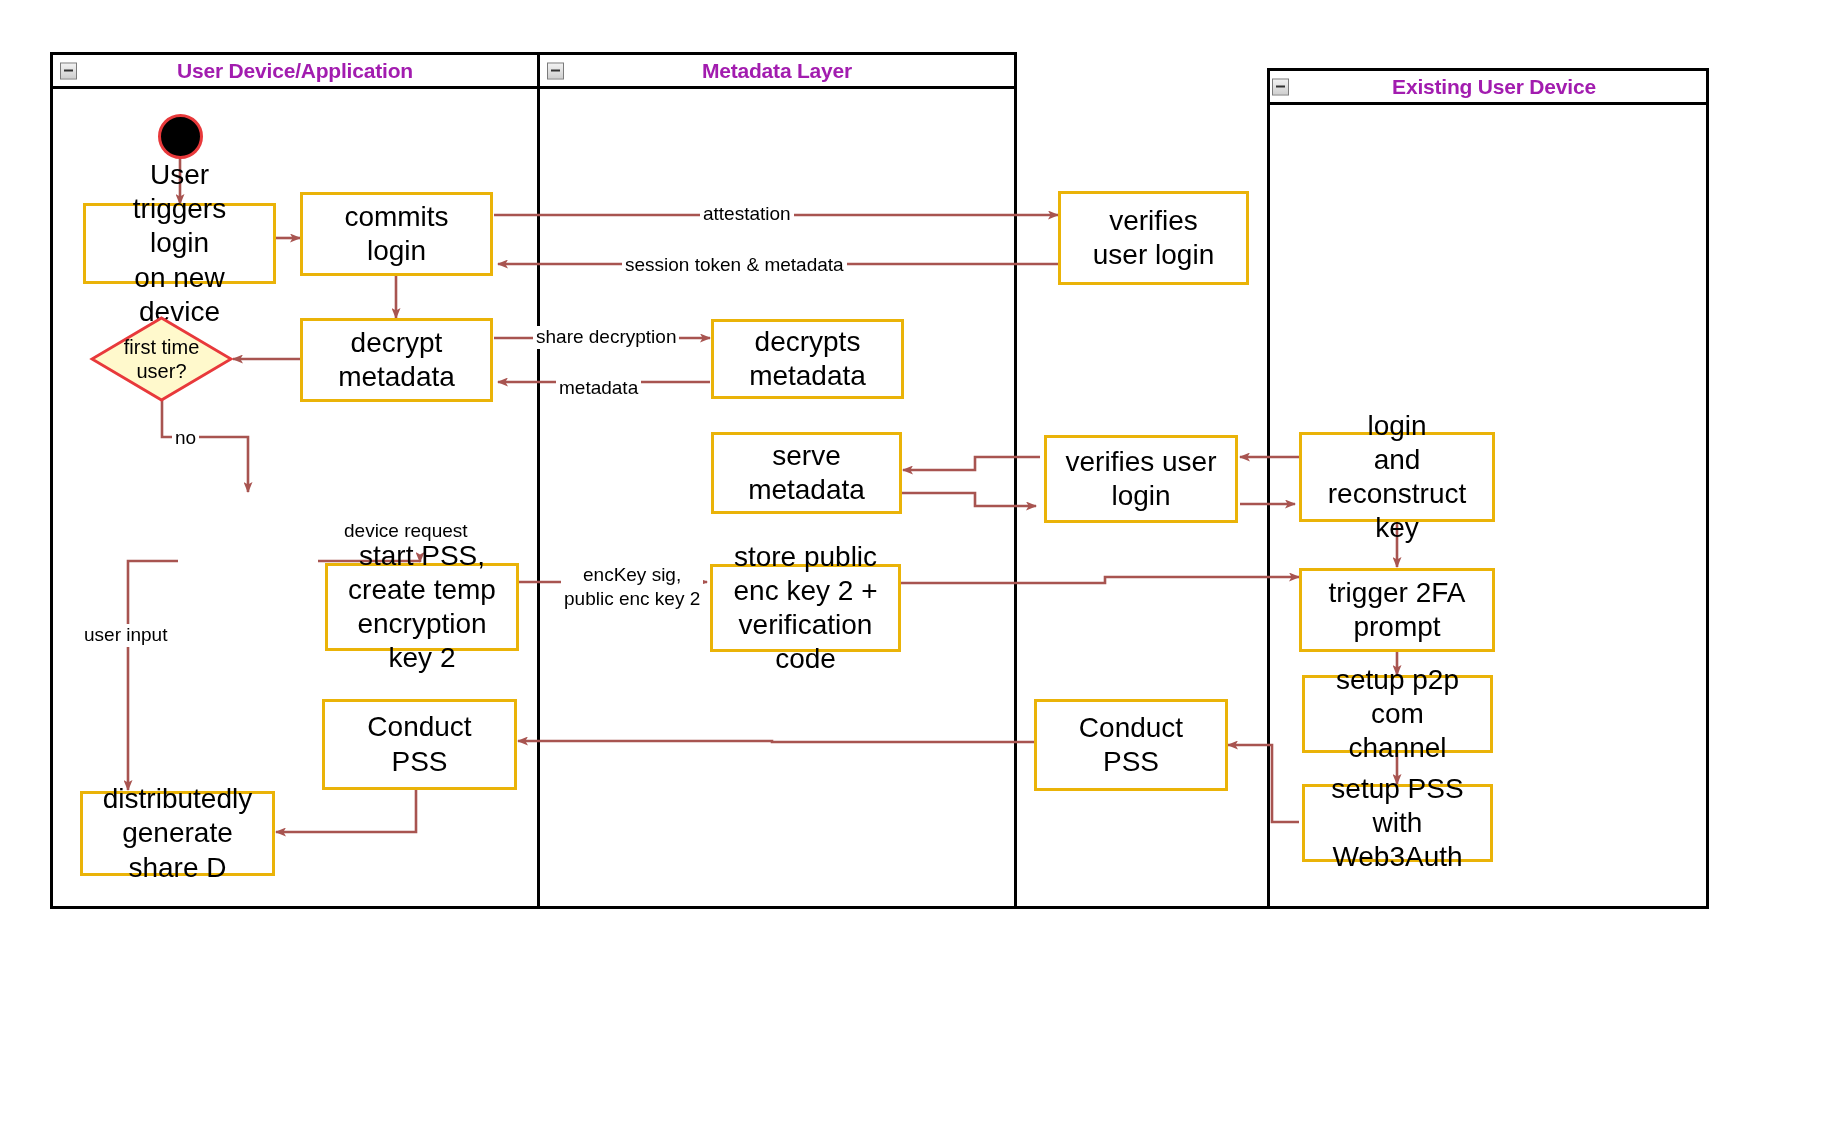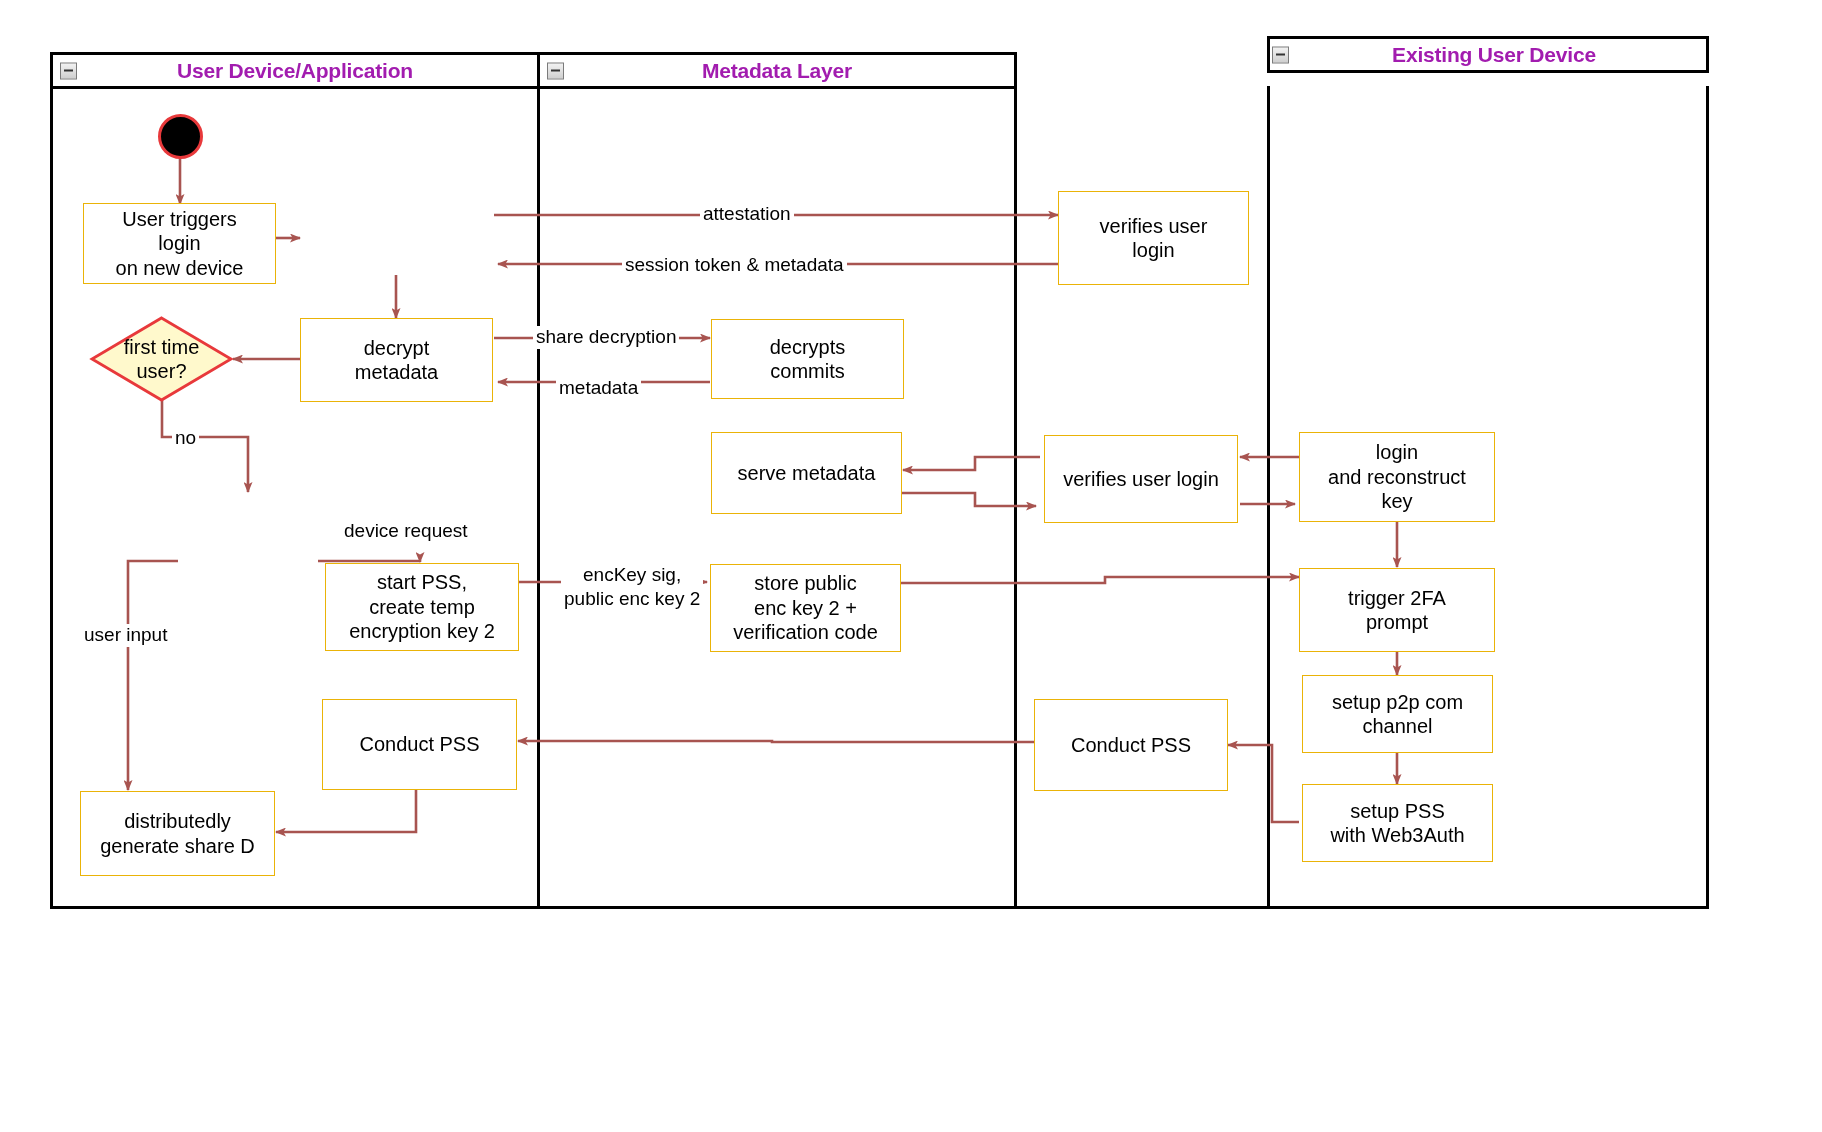--- a/index.html
+++ b/index.html
@@ -71,27 +71,27 @@
     width: 9px;
     height: 2px;
     background: #333;
   }
   .collapse-box.tight { left: 2px; }
 
   
   .node {
     position: absolute;
     box-sizing: border-box;
-    border: 1px solid #eab308;
+    border: 3px solid #eab308;
     background: #ffffff;
     display: flex;
     align-items: center;
     justify-content: center;
     text-align: center;
-    font-size: 20px;
+    font-size: 28px;
     line-height: 1.22;
     color: #000;
     padding: 2px 18px;
   }
   .start-node {
     position: absolute;
     border-radius: 50%;
     background: #000;
     border: 3px solid #e8393b;
     box-sizing: border-box;
@@ -138,21 +138,21 @@
     <span class="collapse-box"></span>
     <span class="lane-title">User Device/Application</span>
   </div>
 
   <div class="lane-head" style="left:537px; top:52px; width:480px; height:37px;">
     <span class="collapse-box"></span>
     <span class="lane-title">Metadata Layer</span>
   </div>
 
 
-  <div class="lane-head" style="left:1267px; top:36px; width:442px; height:37px;">
+  <div class="lane-head" style="left:1267px; top:68px; width:442px; height:37px;">
     <span class="collapse-box tight"></span>
     <span class="lane-title" style="margin-left:12px;">Existing User Device</span>
   </div>
 
   <svg id="wires" viewBox="0 0 1822 1132">
     <defs>
       <marker id="ah" markerWidth="11" markerHeight="9" refX="10" refY="4.5" orient="auto" markerUnits="userSpaceOnUse">
         <path d="M0,0 L11,4.5 L0,9 L2.6,4.5 z" fill="#a85450"></path>
       </marker>
     </defs>
@@ -206,20 +206,23 @@
     </g>
   </svg>
 
   <div class="start-node" style="left:158px; top:114px; width:45px; height:45px;"></div>
 
   <div class="node" style="left:83px; top:203px; width:193px; height:81px;">
     <span style="white-space:pre-line;">User triggers login
 on new device</span>
   </div>
 
+  <div class="node" style="left:300px; top:192px; width:193px; height:84px;">
+    <span style="white-space:pre-line;">commits login</span>
+  </div>
 
   <div class="diamond" style="left:89px; top:315px; width:145px; height:88px;">
     <svg width="145" height="88" viewBox="0 0 145 88">
       <polygon points="72.5,3 142,44 72.5,85 3,44" fill="#fff9cc" stroke="#e8393b" stroke-width="2.8"></polygon>
     </svg>
     <span class="dlabel" style="white-space:pre-line;">first time
 user?</span>
   </div>
 
   <div class="node" style="left:300px; top:318px; width:193px; height:84px;">
@@ -238,21 +241,21 @@
     <span style="white-space:pre-line;">Conduct PSS</span>
   </div>
 
   <div class="node" style="left:80px; top:791px; width:195px; height:85px;">
     <span style="white-space:pre-line;">distributedly
 generate share D</span>
   </div>
 
   <div class="node" style="left:711px; top:319px; width:193px; height:80px;">
     <span style="white-space:pre-line;">decrypts
-commits</span>
+metadata</span>
   </div>
 
   <div class="node" style="left:711px; top:432px; width:191px; height:82px;">
     <span style="white-space:pre-line;">serve metadata</span>
   </div>
 
   <div class="node" style="left:710px; top:564px; width:191px; height:88px;">
     <span style="white-space:pre-line;">store public
 enc key 2 +
 verification code</span>

